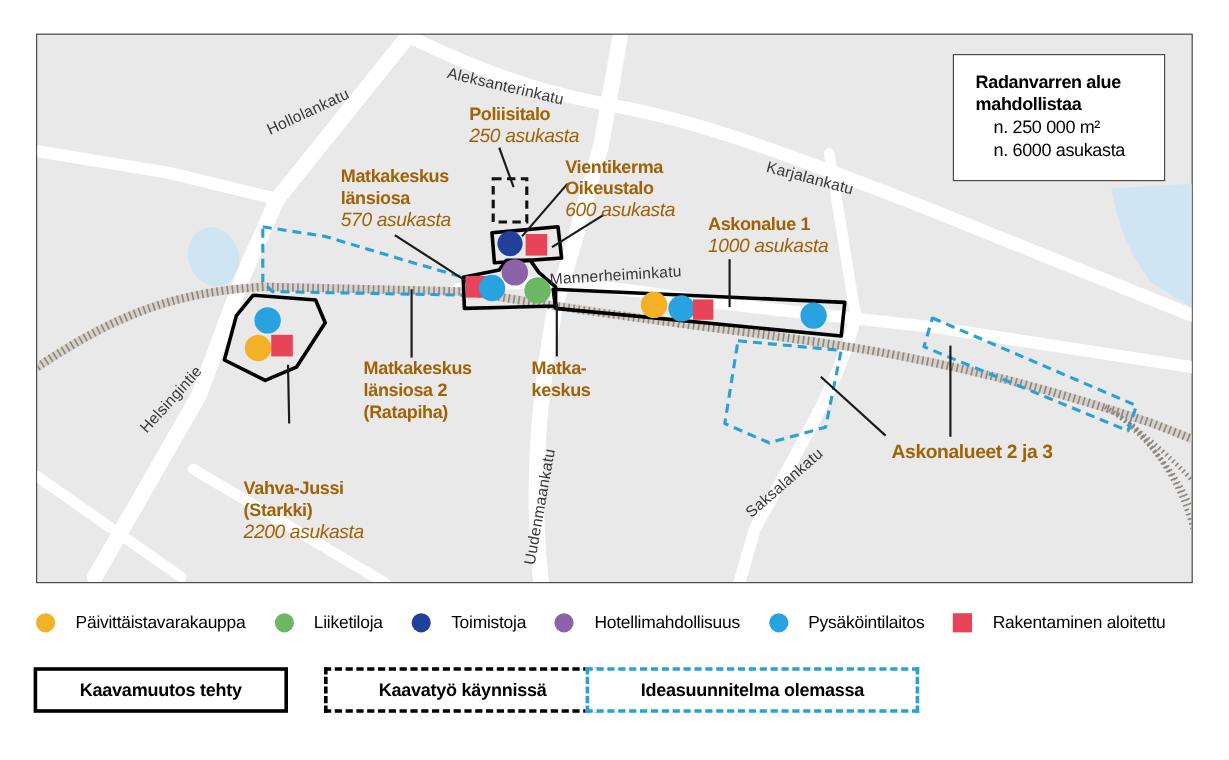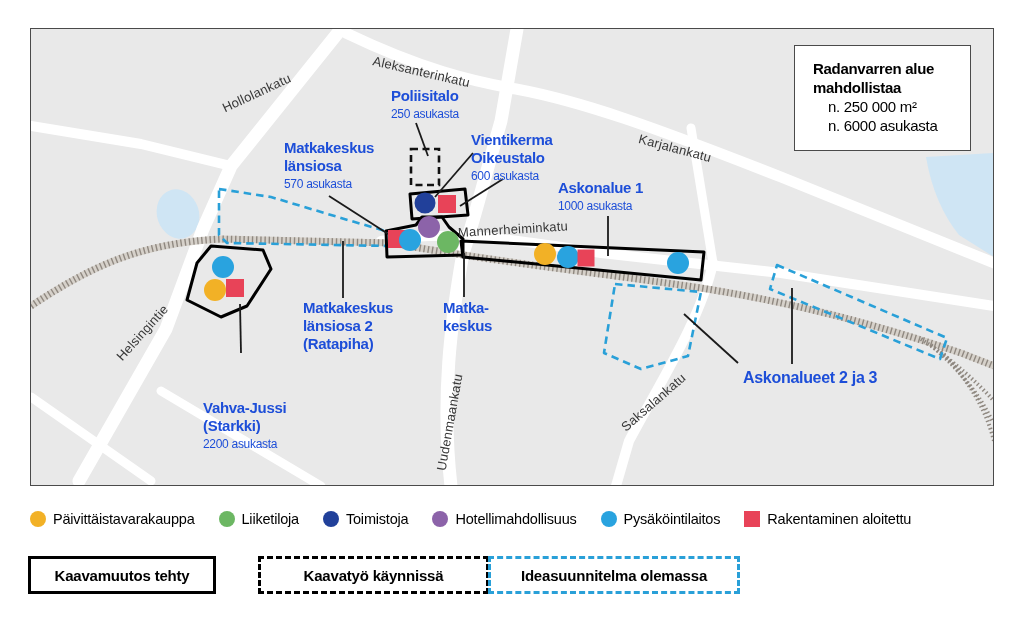--- a/index.html
+++ b/index.html
@@ -1,28 +1,28 @@
 <!DOCTYPE html>
 <html><head>
 <meta charset="utf-8">
 <style>
   html,body{margin:0;padding:0;background:#ffffff;}
   body{width:1024px;height:633px;position:relative;font-family:"Liberation Sans",sans-serif;overflow:hidden;}
   .map{position:absolute;left:30px;top:28px;width:964px;height:458px;background:#e9e9e9;border:1.5px solid #4a4a4a;box-sizing:border-box;overflow:hidden;}
   .map svg{position:absolute;left:0;top:0;}
-  .map-label{position:absolute;color:#1d4ed8;z-index:5;}
+  .map-label{position:absolute;color:#a16207;z-index:5;}
   .map-label .t{font-weight:bold;font-size:15px;line-height:18px;white-space:pre-line;letter-spacing:-0.3px;}
-  .map-label .s{font-size:12px;line-height:18px;letter-spacing:-0.3px;white-space:pre-line;}
+  .map-label .s{font-size:16px;line-height:18px;letter-spacing:-0.3px;white-space:pre-line;font-style:italic;}
   .big .t{font-size:16px;margin-left:16px;}
   .street{position:absolute;font-size:13px;color:#383838;white-space:nowrap;letter-spacing:0.2px;z-index:4;transform-origin:left center;}
   .info-box{position:absolute;left:763px;top:16px;width:177px;box-sizing:border-box;background:#ffffff;border:1.5px solid #4a4a4a;padding:13px 18px 15px 18px;z-index:6;}
   .info-box .t{font-weight:bold;font-size:15px;line-height:19px;white-space:pre-line;letter-spacing:-0.3px;}
   .info-box .s{font-size:15px;line-height:19px;white-space:pre-line;letter-spacing:-0.3px;margin-left:15px;}
   .legend-row{position:absolute;left:30px;top:511px;width:980px;display:flex;align-items:center;column-gap:24px;}
-  .legend-item{display:flex;align-items:center;gap:7px;font-size:14.5px;color:#000;letter-spacing:-0.2px;white-space:nowrap;}
+  .legend-item{display:flex;align-items:center;gap:17px;font-size:14.5px;color:#000;letter-spacing:-0.2px;white-space:nowrap;}
   .legend-swatch{width:16px;height:16px;flex:0 0 16px;}
   .status-box{position:absolute;top:556px;height:38px;box-sizing:border-box;display:flex;align-items:center;justify-content:center;font-weight:bold;font-size:15px;letter-spacing:-0.2px;background:#fff;}
   .sb-solid{border:3px solid #000;}
   .sb-dashed{border:3px dashed #000;}
   .sb-blue{border:3px dashed #29a0d8;}
 </style>
 </head>
 <body>
 
 <div class="map">
@@ -110,21 +110,21 @@
   <div class="map-label" style="left:253px;top:110px;">
     <div class="t">Matkakeskus
 länsiosa</div>
     <div class="s">570 asukasta</div>
   </div>
   <div class="map-label" style="left:440px;top:102px;">
     <div class="t">Vientikerma
 Oikeustalo</div>
     <div class="s">600 asukasta</div>
   </div>
-  <div class="map-label" style="left:527px;top:150px;">
+  <div class="map-label" style="left:559px;top:150px;">
     <div class="t">Askonalue 1</div>
     <div class="s">1000 asukasta</div>
   </div>
   <div class="map-label" style="left:272px;top:270px;">
     <div class="t">Matkakeskus
 länsiosa 2
 (Ratapiha)</div>
   </div>
   <div class="map-label" style="left:412px;top:270px;">
     <div class="t">Matka-
@@ -167,15 +167,15 @@
     <div class="legend-item">
       <span class="legend-swatch" style="background: rgb(41, 163, 223); border-radius: 50%;"></span>
       <span>Pysäköintilaitos</span>
     </div>
     <div class="legend-item">
       <span class="legend-swatch" style="background: rgb(232, 67, 88);"></span>
       <span>Rakentaminen aloitettu</span>
     </div>
   </div>
 
-<div class="status-box sb-solid" style="left:28px;width:188px;">Kaavamuutos tehty</div>
-<div class="status-box sb-dashed" style="left:258px;width:231px;">Kaavatyö käynnissä</div>
-<div class="status-box sb-blue" style="left:488px;width:252px;">Ideasuunnitelma olemassa</div>
+<div class="status-box sb-solid" style="left:28px;width:212px;">Kaavamuutos tehty</div>
+<div class="status-box sb-dashed" style="left:270px;width:231px;">Kaavatyö käynnissä</div>
+<div class="status-box sb-blue" style="left:488px;width:278px;">Ideasuunnitelma olemassa</div>
 
 </body></html>

